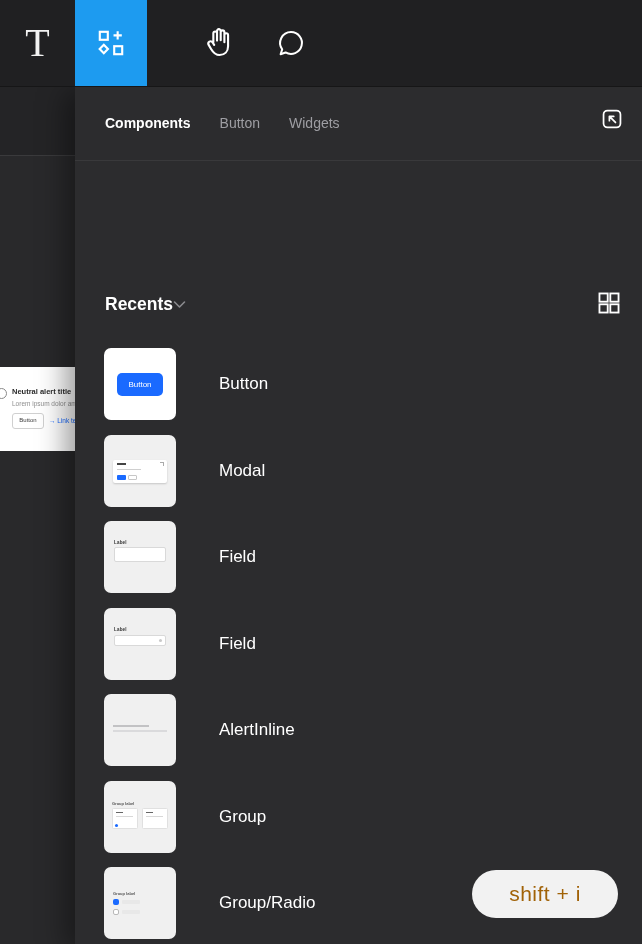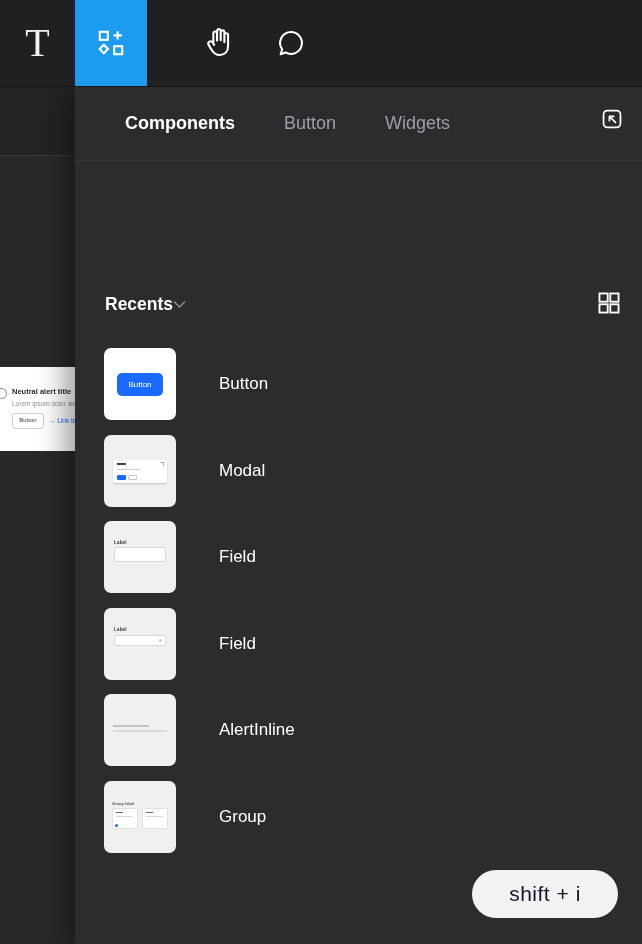--- a/index.html
+++ b/index.html
@@ -30,21 +30,21 @@
   .ac-body{position:absolute;left:26px;top:33px;font-size:6.5px;color:#8f8f8f;white-space:nowrap;}
   .ac-btn{position:absolute;left:26px;top:46px;width:30px;height:14px;background:#fff;border:1px solid #d0d0d0;border-radius:3px;
           font-size:6px;color:#3a3a3a;text-align:center;line-height:13px;}
   .ac-link{position:absolute;left:63px;top:50px;font-size:6.5px;color:#1a6aff;white-space:nowrap;}
   
   .panel{
     position:absolute;left:75px;top:86px;width:567px;height:858px;
     background:#2c2c2e;z-index:10;box-shadow:-10px 6px 26px rgba(0,0,0,.38);
   }
   .tabs-row{position:absolute;left:0;top:0;width:100%;height:75px;border-bottom:1px solid #39393b;display:flex;align-items:center;padding-left:30px;box-sizing:border-box;gap:29px;}
-  .tab{font-size:18px;color:#9e9ea3;cursor:default;margin-left:20px;}
+  .tab{font-size:14px;color:#9e9ea3;cursor:default;}
   .tab.active{color:#ffffff;font-weight:700;}
   .popout-btn{position:absolute;right:17px;top:21px;width:26px;height:26px;display:flex;align-items:center;justify-content:center;background:none;border:none;padding:0;}
   
   .search-box{
     position:absolute;left:28px;top:104px;width:519px;height:68px;
     background:#39393b;border-radius:11px;display:flex;align-items:center;padding:0 18px;box-sizing:border-box;
   }
   .search-box svg{flex:0 0 auto;margin-right:16px;}
   .search-input{
     flex:1;background:transparent;border:none;outline:none;
@@ -91,21 +91,21 @@
   
   .tr-label{position:absolute;left:9px;top:24px;font-size:4px;font-weight:700;color:#555;white-space:nowrap;}
   .tr-d1{position:absolute;left:9px;top:32px;width:6px;height:6px;background:#1a6aff;border-radius:2px;}
   .tr-b1{position:absolute;left:18px;top:33px;width:18px;height:4px;background:#e8e8e8;border-radius:1px;}
   .tr-d2{position:absolute;left:9px;top:42px;width:6px;height:6px;background:#fff;border:0.5px solid #b9b9b9;border-radius:2px;box-sizing:border-box;}
   .tr-b2{position:absolute;left:18px;top:43px;width:18px;height:4px;background:#e8e8e8;border-radius:1px;}
   
   .shortcut-badge{
     position:absolute;left:472px;top:870px;width:146px;height:48px;z-index:40;
     background:#f2f2f2;border-radius:24px;display:flex;align-items:center;justify-content:center;
-    font-size:21px;color:#0f172a;letter-spacing:.5px;
+    font-size:21px;color:#a16207;letter-spacing:.5px;
   }
 </style>
 </head>
 <body>
 
 <div class="root">
 
   <div class="canvas">
     <div class="canvas-top"></div>
     <div class="alert-card">
@@ -236,19 +236,29 @@
       <div class="item-row">
         <div class="thumb t-gray">
           <span class="tg-label">Group label</span>
           <span class="tg-card tg-c1"></span>
           <span class="tg-card tg-c2"></span>
           <span class="tg-dot"></span>
         </div>
         <span class="item-label">Group</span>
       </div>
 
+      <div class="item-row">
+        <div class="thumb t-gray">
+          <span class="tr-label">Group label</span>
+          <span class="tr-d1"></span>
+            <span class="tr-b1"></span>
+          <span class="tr-d2"></span>
+            <span class="tr-b2"></span>
+        </div>
+        <span class="item-label">Group/Radio</span>
+      </div>
 
     </div>
   </div>
 
   <div class="shortcut-badge">shift + i</div>
 
 </div>
 
 </body></html>

